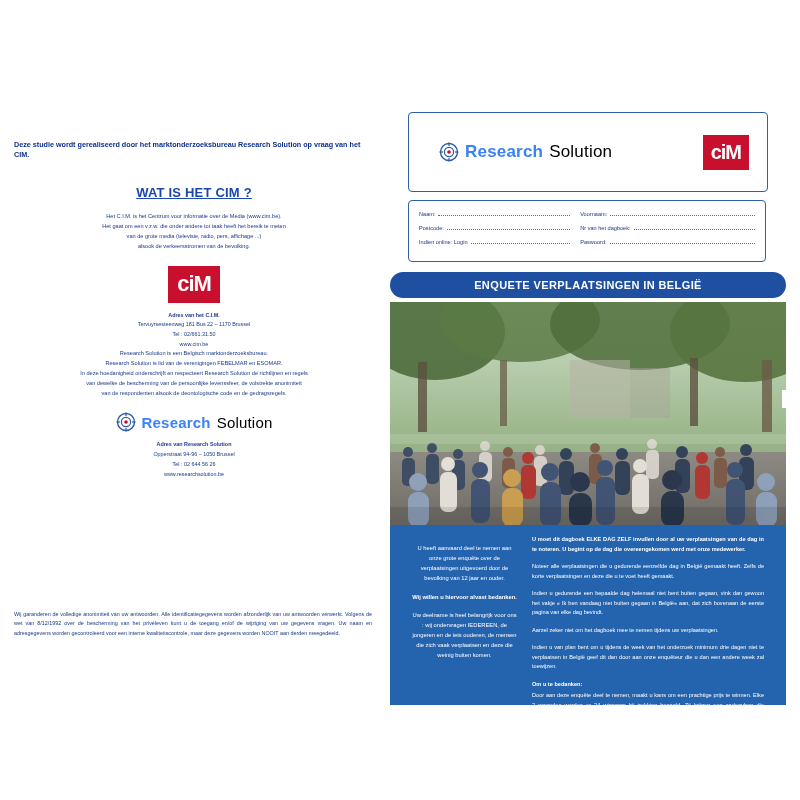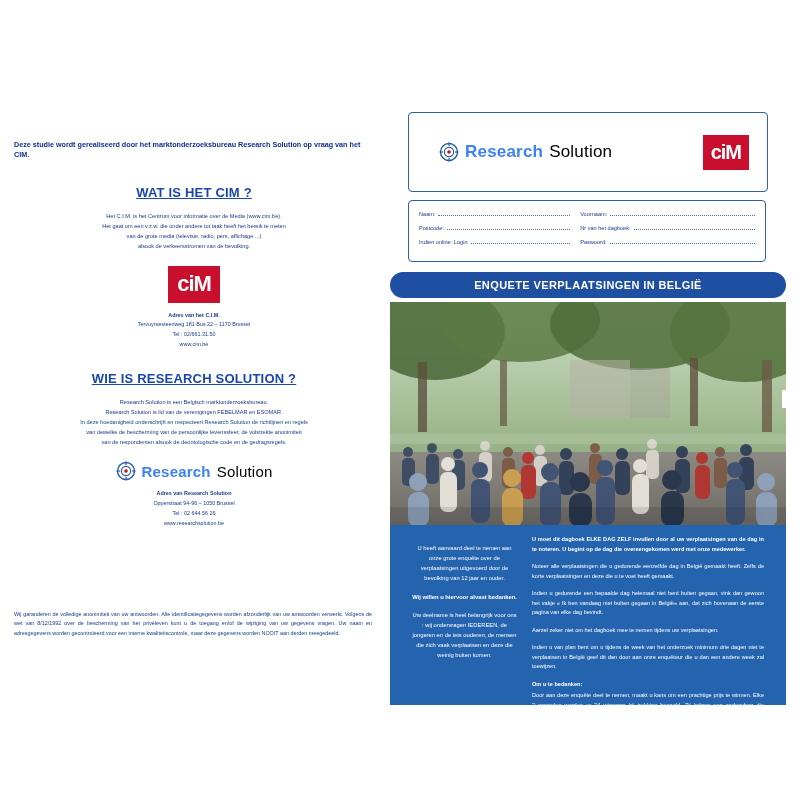--- a/index.html
+++ b/index.html
@@ -270,21 +270,20 @@
     <div class="cim-logo-block">
       <span class="cim-mark">ciM</span>
       <div class="addr">
         <div class="bold">Adres van het C.I.M.</div>
         <div>Tervuyrsesteenweg 181 Bus 22 – 1170 Brussel</div>
         <div>Tel : 02/661.31.50</div>
         <div>www.cim.be</div>
       </div>
     </div>
 
-    <h2 class="sec-title" style="margin-top:22px;">WIE IS RESEARCH SOLUTION ?</h2>
     <div class="sec-body">
       <div>Research Solution is een Belgisch marktonderzoeksbureau.</div>
       <div>Research Solution is lid van de verenigingen  FEBELMAR en ESOMAR.</div>
       <div>In deze hoedanigheid onderschrijft en respecteert Research Solution de richtlijnen en regels</div>
       <div>van dewelke  de bescherming van de persoonlijke levenssfeer, de volstrekte anonimiteit</div>
       <div>van de respondenten alsook de deontologische code en de gedragsregels.</div>
     </div>
 
     <div class="rs-logo">
       <span class="target">

